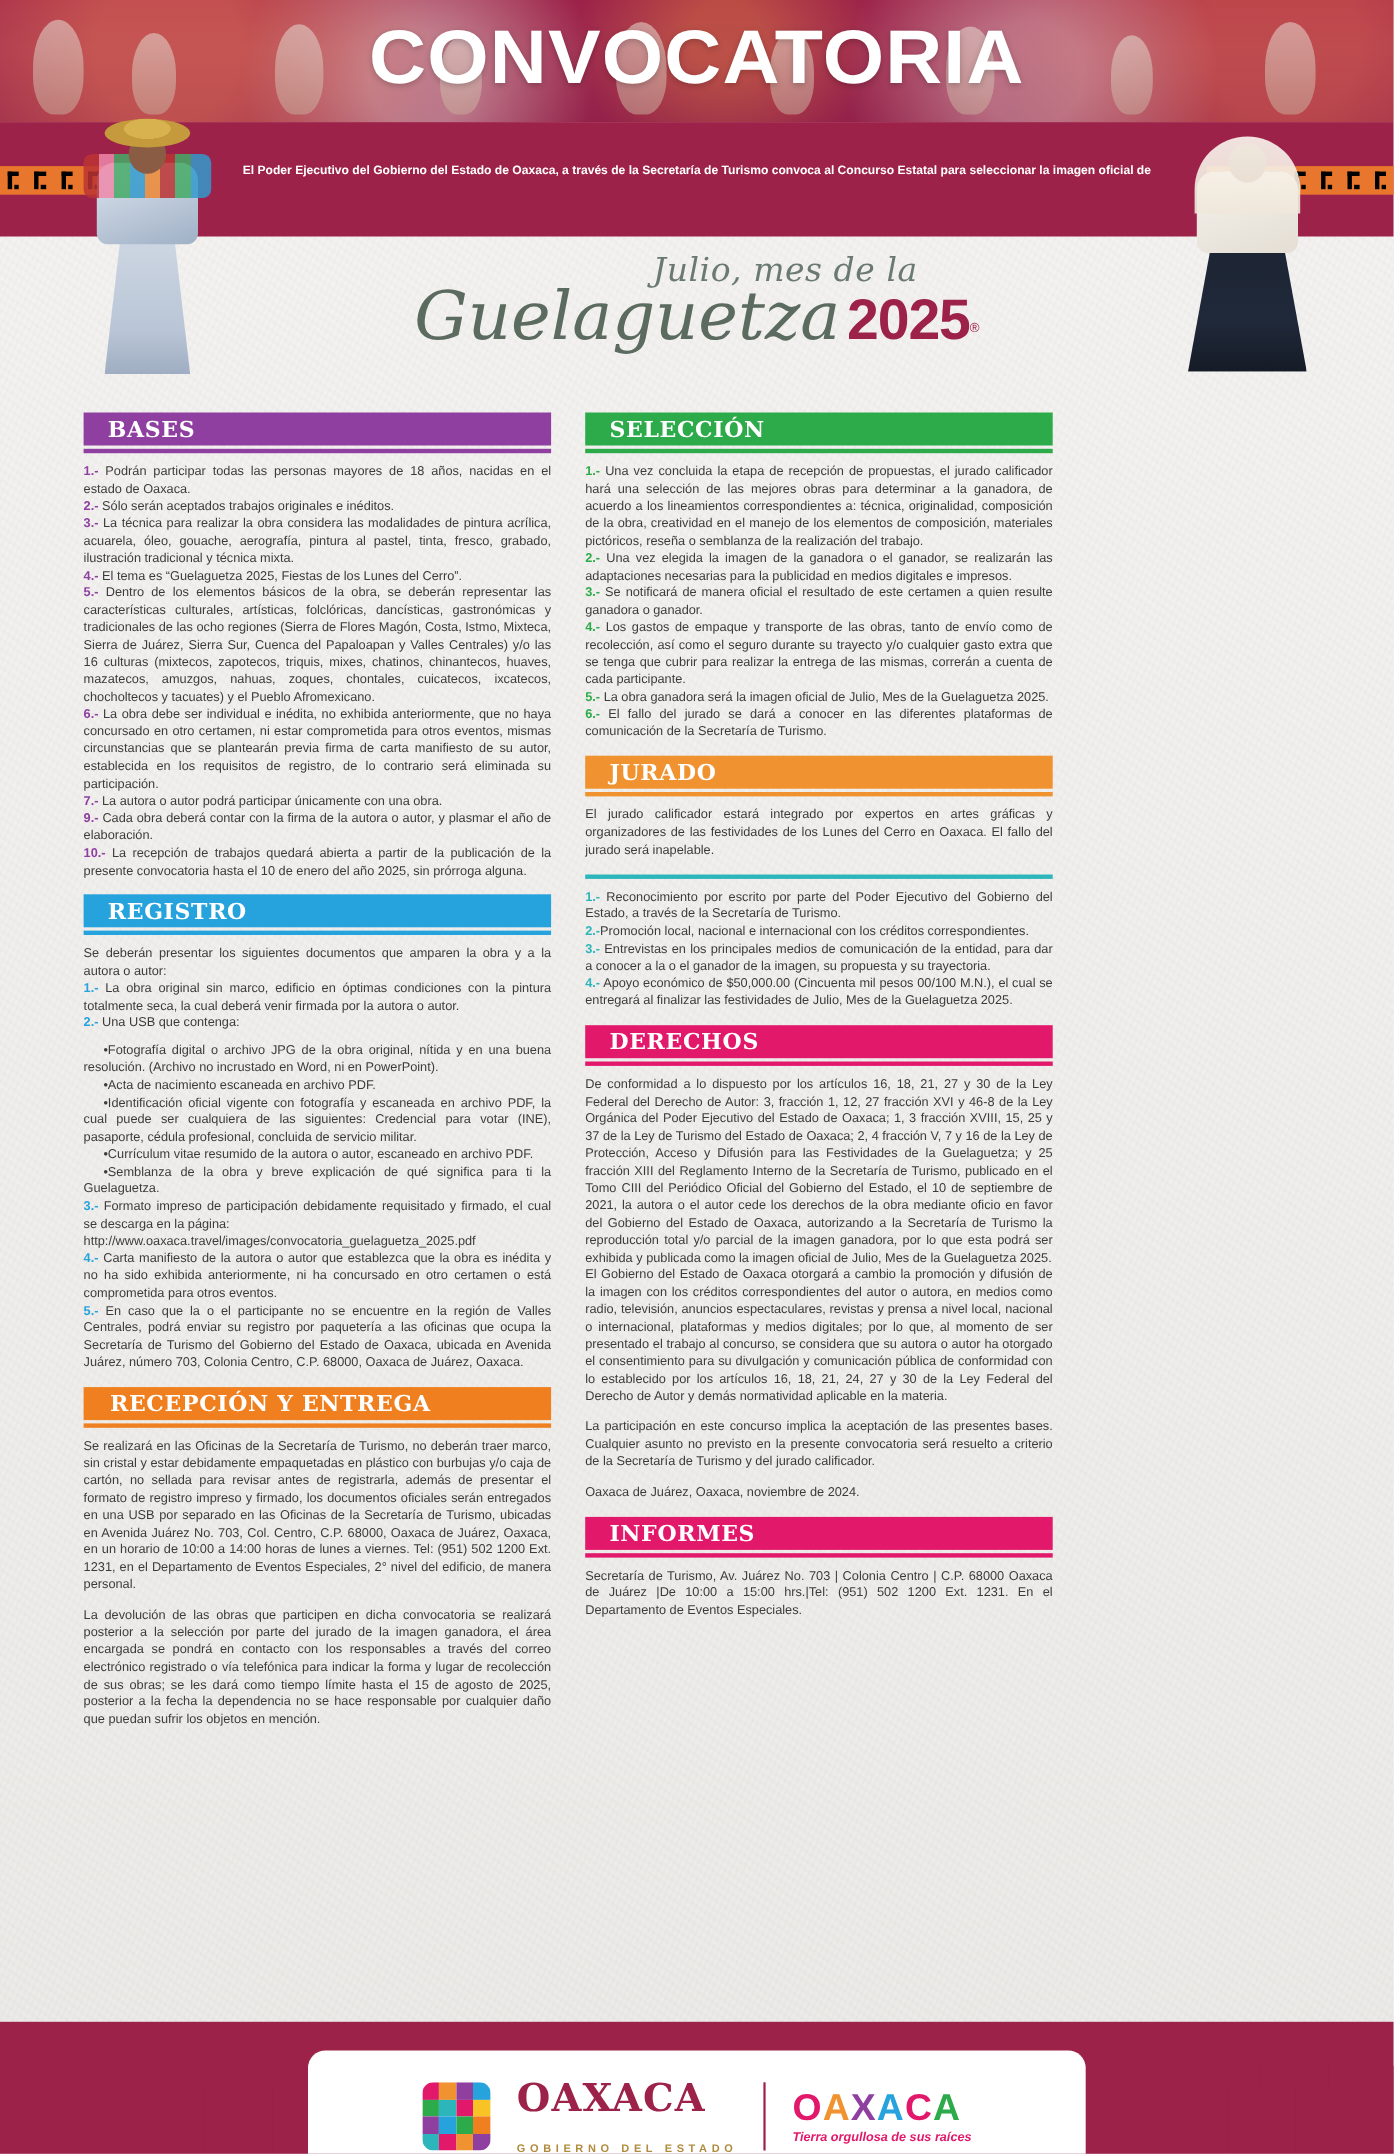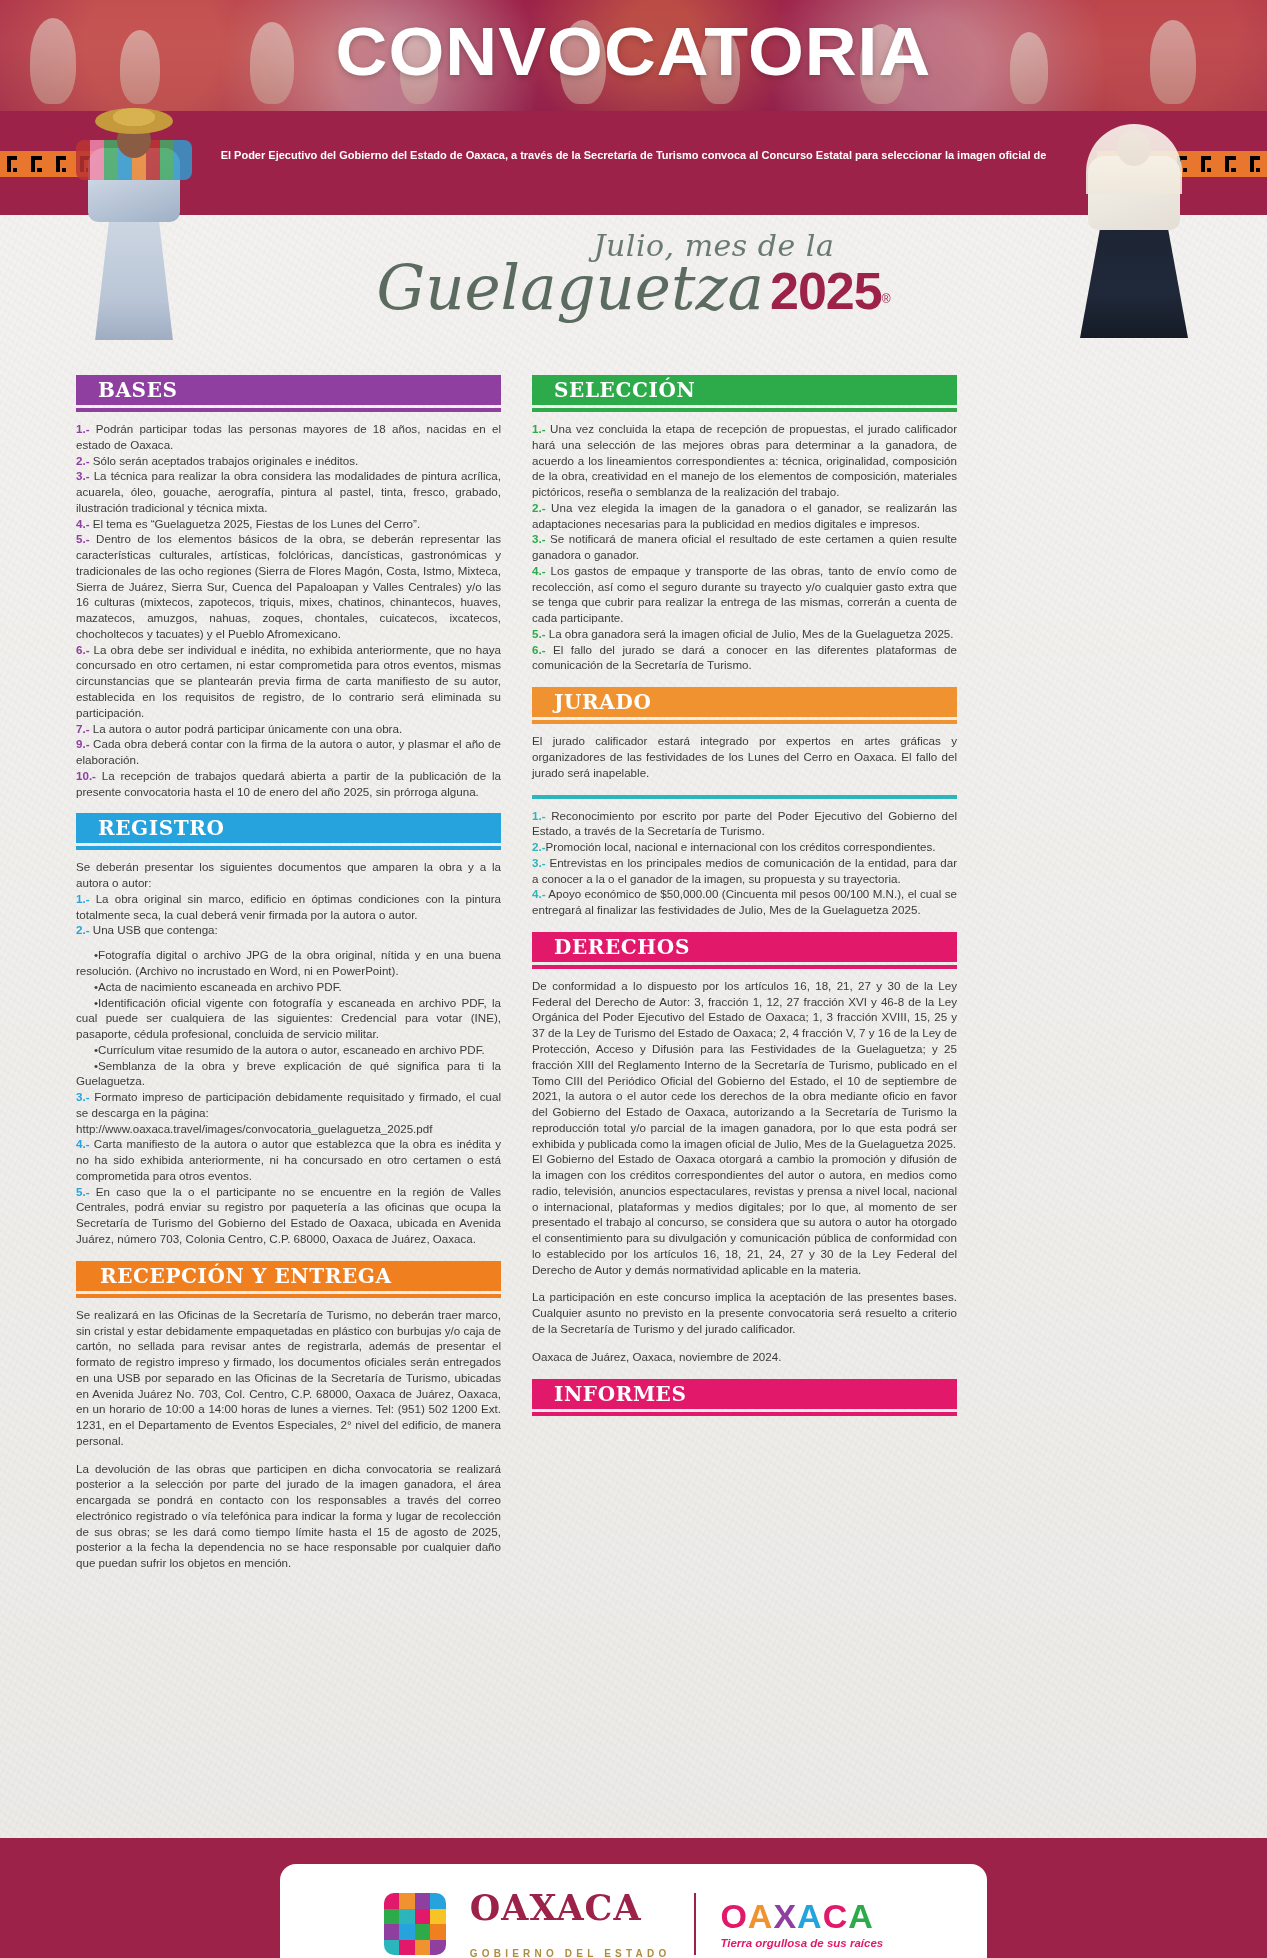--- a/index.html
+++ b/index.html
@@ -370,20 +370,23 @@
       <p style="height:12px"></p>
       <p>La participación en este concurso implica la aceptación de las presentes bases. Cualquier asunto no previsto en la presente convocatoria será resuelto a criterio de la Secretaría de Turismo y del jurado calificador.</p>
       <p style="height:12px"></p>
       <p style="text-align:left">Oaxaca de Juárez, Oaxaca, noviembre de 2024.</p>
     </div>
   </div>
 
   <div class="sec">
     <div class="sec-head" style="background: rgb(226, 24, 107);">INFORMES</div>
     <div class="sec-rule" style="background: rgb(226, 24, 107);"></div>
+    <div class="body">
+      <p>Secretaría de Turismo, Av. Juárez No. 703 | Colonia Centro | C.P. 68000 Oaxaca de Juárez |De 10:00 a 15:00 hrs.|Tel: (951) 502 1200 Ext. 1231. En el Departamento de Eventos Especiales.</p>
+    </div>
   </div>
 </div>
 
 <div class="footer">
   <div class="steps" id="steps">
       <div class="step" style="left: 0px;"></div>
       <div class="step" style="left: 62px;"></div>
       <div class="step" style="left: 124px;"></div>
       <div class="step" style="left: 186px;"></div>
       <div class="step" style="left: 248px;"></div>

